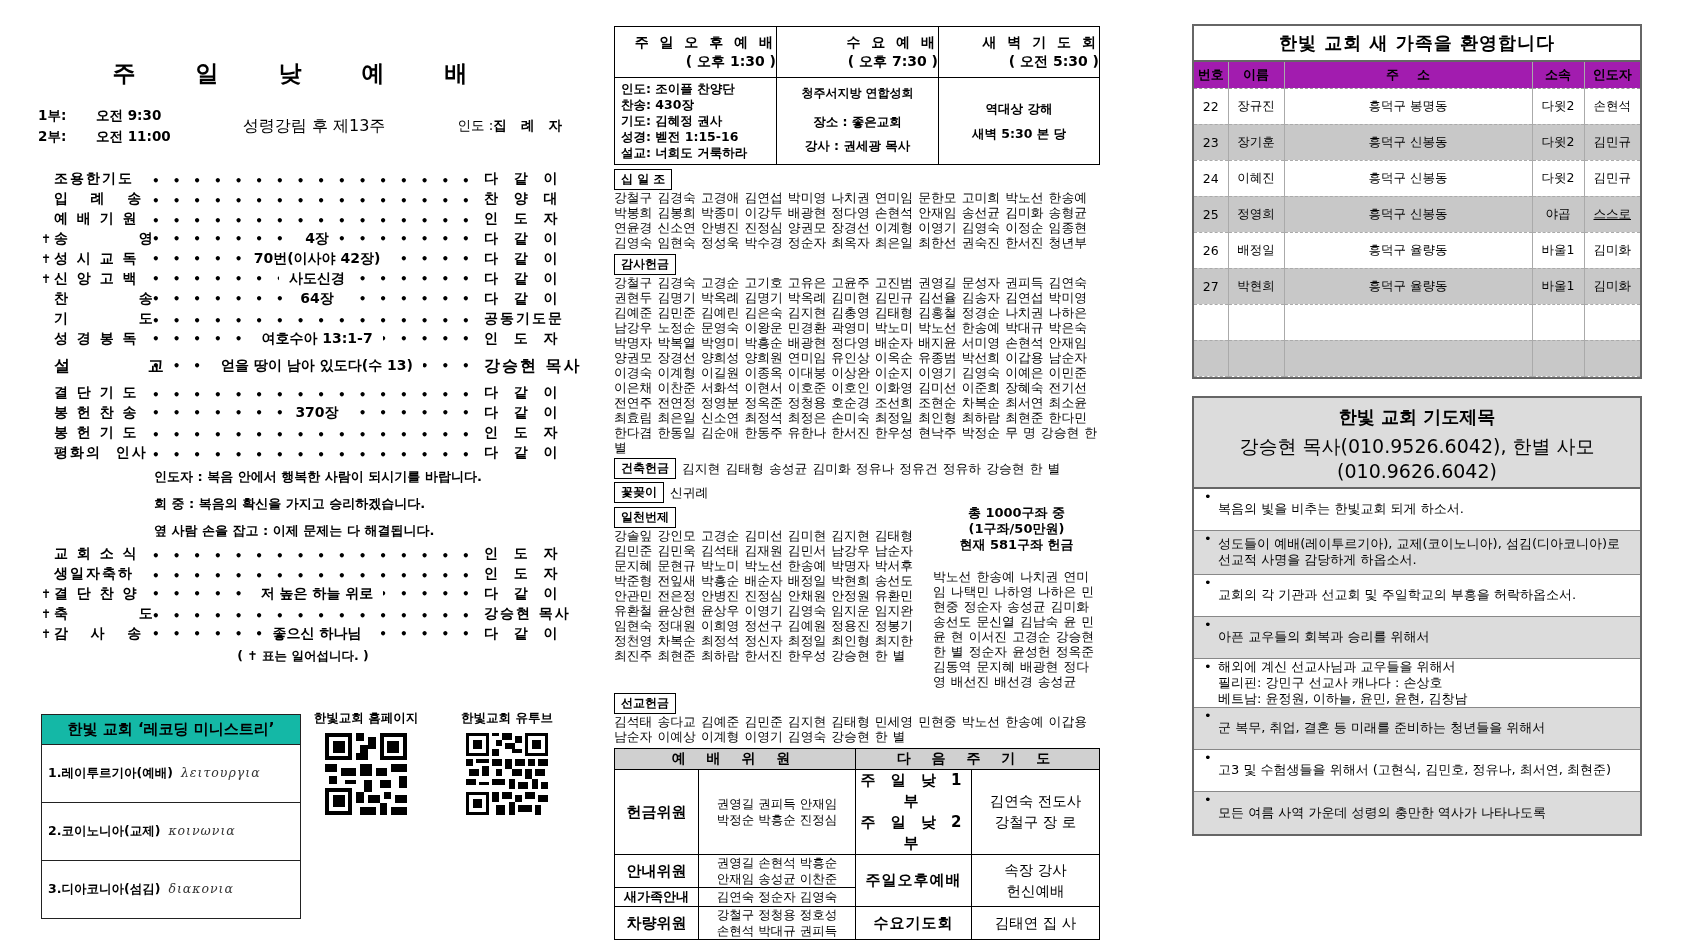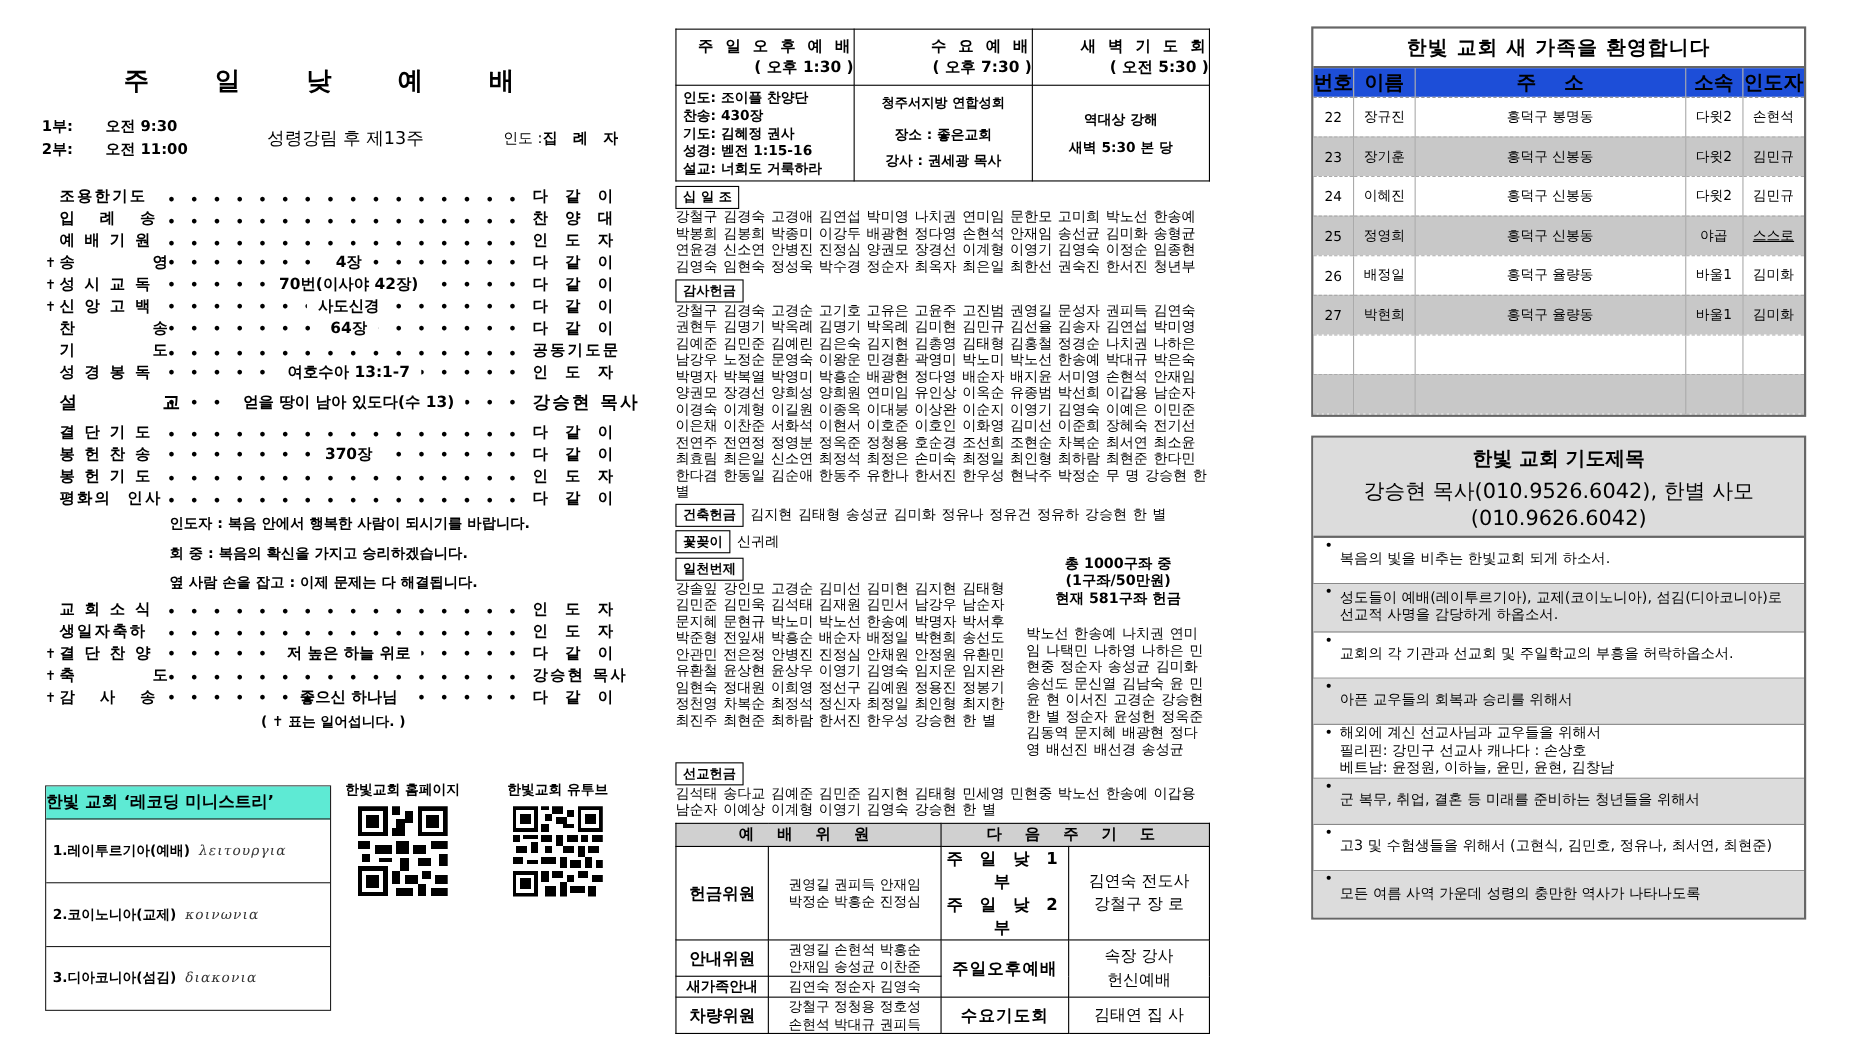--- a/index.html
+++ b/index.html
@@ -19,21 +19,21 @@
 .row .nm{width:98px;letter-spacing:2px;white-space:nowrap}
 .row .dots{flex:1;overflow:hidden;white-space:nowrap;letter-spacing:5px;font-size:12px;position:relative;text-align:center}
 .row .dots .fill{position:absolute;left:0;right:0;top:2px;letter-spacing:13px;overflow:hidden;white-space:nowrap}
 .row .dots .mid{position:relative;background:#fff;padding:0 10px;font-size:14px;letter-spacing:0}
 .row .who{width:86px;white-space:nowrap;letter-spacing:2px;text-align:left;padding-left:2px}
 .row.big{height:34px;font-size:16px}
 .resp{font-size:13px;font-weight:bold;padding-left:116px;line-height:27px}
 .stand{text-align:center;font-size:12.5px;font-weight:bold;margin-top:4px}
 
 #ministry{left:41px;top:714px;width:260px;border:1.5px solid #222}
-#ministry .hd{background:#5eead4;font-weight:bold;font-size:15px;padding:5px 0;border-bottom:1.5px solid #222}
+#ministry .hd{background:#14b8a6;text-align:center;font-weight:bold;font-size:15px;padding:5px 0;border-bottom:1.5px solid #222}
 #ministry .it{font-size:12.5px;font-weight:bold;padding:20px 6px;border-bottom:1px solid #222;white-space:nowrap}
 #ministry .it:last-child{border-bottom:none}
 #ministry .gr{font-style:italic;font-weight:normal;font-family:"DejaVu Serif",serif;color:#333;margin-left:8px;letter-spacing:1px}
 .qr{width:82px;height:82px;background:#fff;position:relative;border:0}
 .qrlab{font-size:12.5px;font-weight:bold;text-align:center;white-space:nowrap}
 
 #mid{left:614px;top:26px;width:486px}
 table{border-collapse:collapse}
 .svc{width:486px;border:1.5px solid #000}
 .svc td,.svc th{border:1px solid #000;vertical-align:middle}
@@ -59,21 +59,21 @@
 .duty .role.sm{font-size:13px}
 .duty .ppl{font-size:12.5px;line-height:16px;width:157px}
 .duty .pr{font-size:15px;font-weight:bold;width:116px;letter-spacing:1px;line-height:21px}
 .duty .pr.sp{letter-spacing:5px}
 .duty .pw{font-size:14.5px;line-height:21px}
 
 #right{left:1192px;top:24px;width:450px}
 .fam{width:450px;border:2px solid #666;border-top:2px solid #666}
 .fam .ttl{font-size:18px;font-weight:bold;text-align:center;padding:5px 0;border-bottom:2px solid #666;letter-spacing:1px}
 .fam table{width:100%}
-.fam th{background:#1d4ed8;font-size:18px;font-weight:bold;height:26px;border-right:1px solid #aaa;border-bottom:1px dashed #999}
+.fam th{background:#a21caf;font-size:13px;font-weight:bold;height:26px;border-right:1px solid #aaa;border-bottom:1px dashed #999}
 .fam td{font-size:12.5px;text-align:center;height:36px;border-right:1px solid #aaa;border-bottom:1px dashed #aaa}
 .fam tr.g td{background:#c8c8c8}
 .fam td:last-child,.fam th:last-child{border-right:none}
 .pray{width:450px;border:2px solid #666;margin-top:17px}
 .pray .hd{background:#dcdcdc;text-align:center;border-bottom:2px solid #666;padding:7px 0 5px}
 .pray .hd .t{font-size:18px;font-weight:bold}
 .pray .hd .c{font-size:19px;margin-top:5px}
 .pray .it{font-size:13px;border-bottom:1px solid #888;padding:0 10px;display:flex;align-items:center;line-height:16px}
 .pray .it:last-child{border-bottom:none}
 .pray .it.g{background:#dcdcdc}

